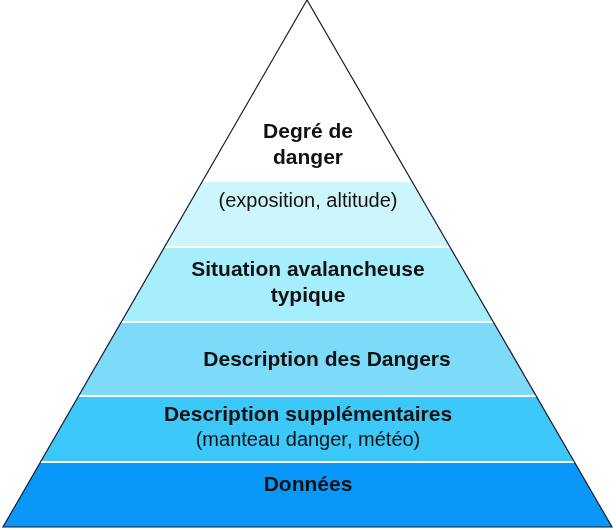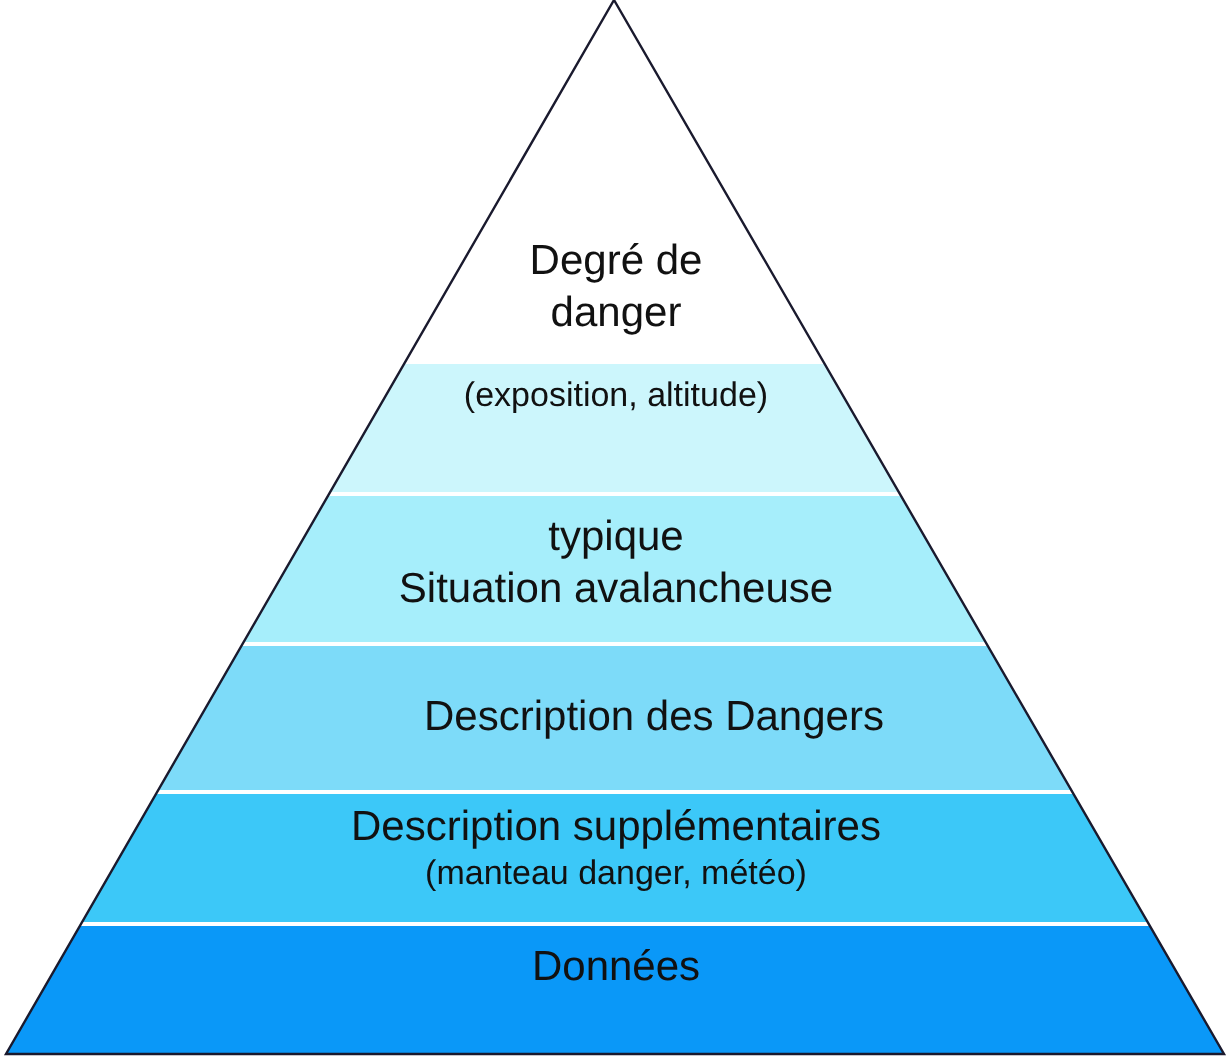--- a/index.html
+++ b/index.html
@@ -1,20 +1,20 @@
 <!DOCTYPE html>
 <html><head>
 <meta charset="utf-8">
 <style>
   html, body { margin:0; padding:0; background:#ffffff; }
   body { width:616px; height:530px; position:relative; overflow:hidden; font-family:"Liberation Sans", sans-serif; }
   #pyramid { position:absolute; left:0; top:0; }
   .label { position:absolute; left:0; width:616px; text-align:center; color:#111; line-height:1.22; }
-  .label .t { font-weight:normal; font-size:21px; display:block; }
-  .label .s { font-size:17px; display:block; }
+  .label .t { font-weight:bold; font-size:21px; display:block; }
+  .label .s { font-size:20px; display:block; }
 </style>
 </head>
 <body>
 
 <svg id="pyramid" width="616" height="530">
     <polygon points="307,0 307,0 412.3320683111954,182 202.0132827324478,182" fill="#ffffff"></polygon>
     <polygon points="202.0132827324478,182 412.3320683111954,182 450.52941176470586,248 163.94117647058823,248" fill="#ccf6fc"></polygon>
     <line x1="202.0132827324478" x2="412.3320683111954" y1="181" y2="181" stroke="#ffffff" stroke-width="2"></line>
     <polygon points="163.94117647058823,248 450.52941176470586,248 493.93548387096774,323 120.67741935483872,323" fill="#a6eefb"></polygon>
     <line x1="163.94117647058823" x2="450.52941176470586" y1="247" y2="247" stroke="#ffffff" stroke-width="2"></line>
@@ -28,22 +28,22 @@
   </svg>
 
 <div class="label" style="top:118px;">
   <span class="t">Degré de</span>
   <span class="t">danger</span>
 </div>
 <div class="label" style="top:188px;">
   <span class="s">(exposition, altitude)</span>
 </div>
 <div class="label" style="top:256px;">
+  <span class="t">Situation avalancheuse</span>
   <span class="t">typique</span>
-  <span class="t">Situation avalancheuse</span>
 </div>
 <div class="label" style="top:346px;padding-left:19px;">
   <span class="t">Description des Dangers</span>
 </div>
 <div class="label" style="top:401px;">
   <span class="t">Description supplémentaires</span>
   <span class="s">(manteau danger, météo)</span>
 </div>
 <div class="label" style="top:471px;">
   <span class="t">Données</span>

